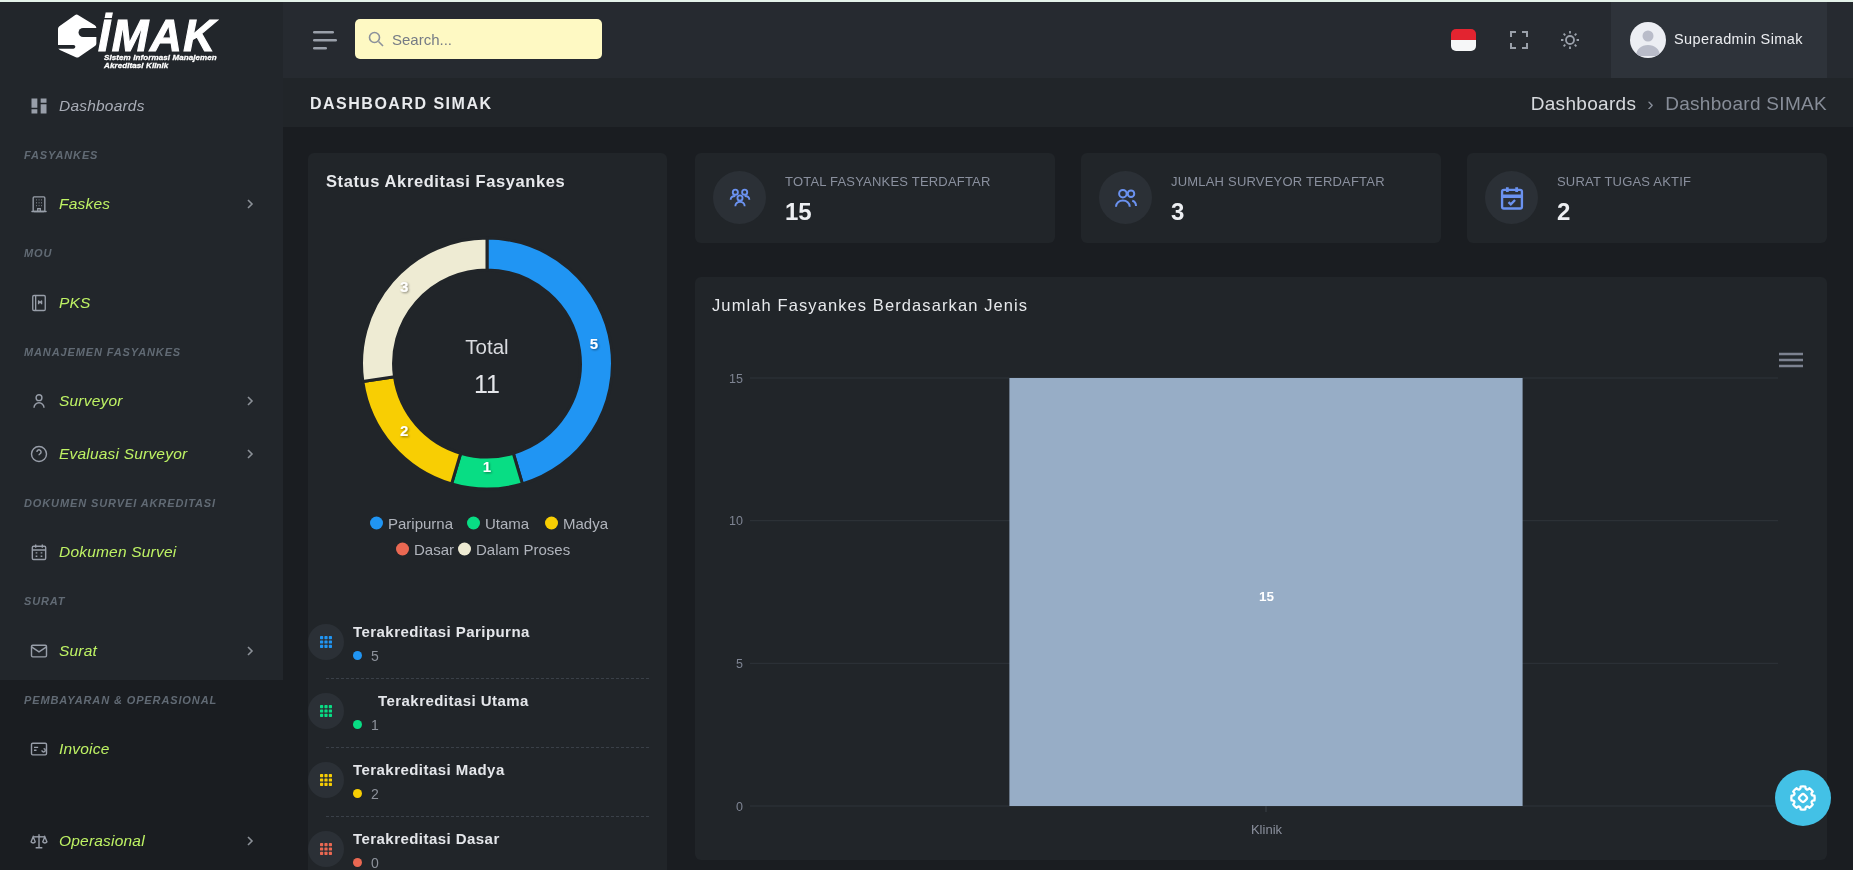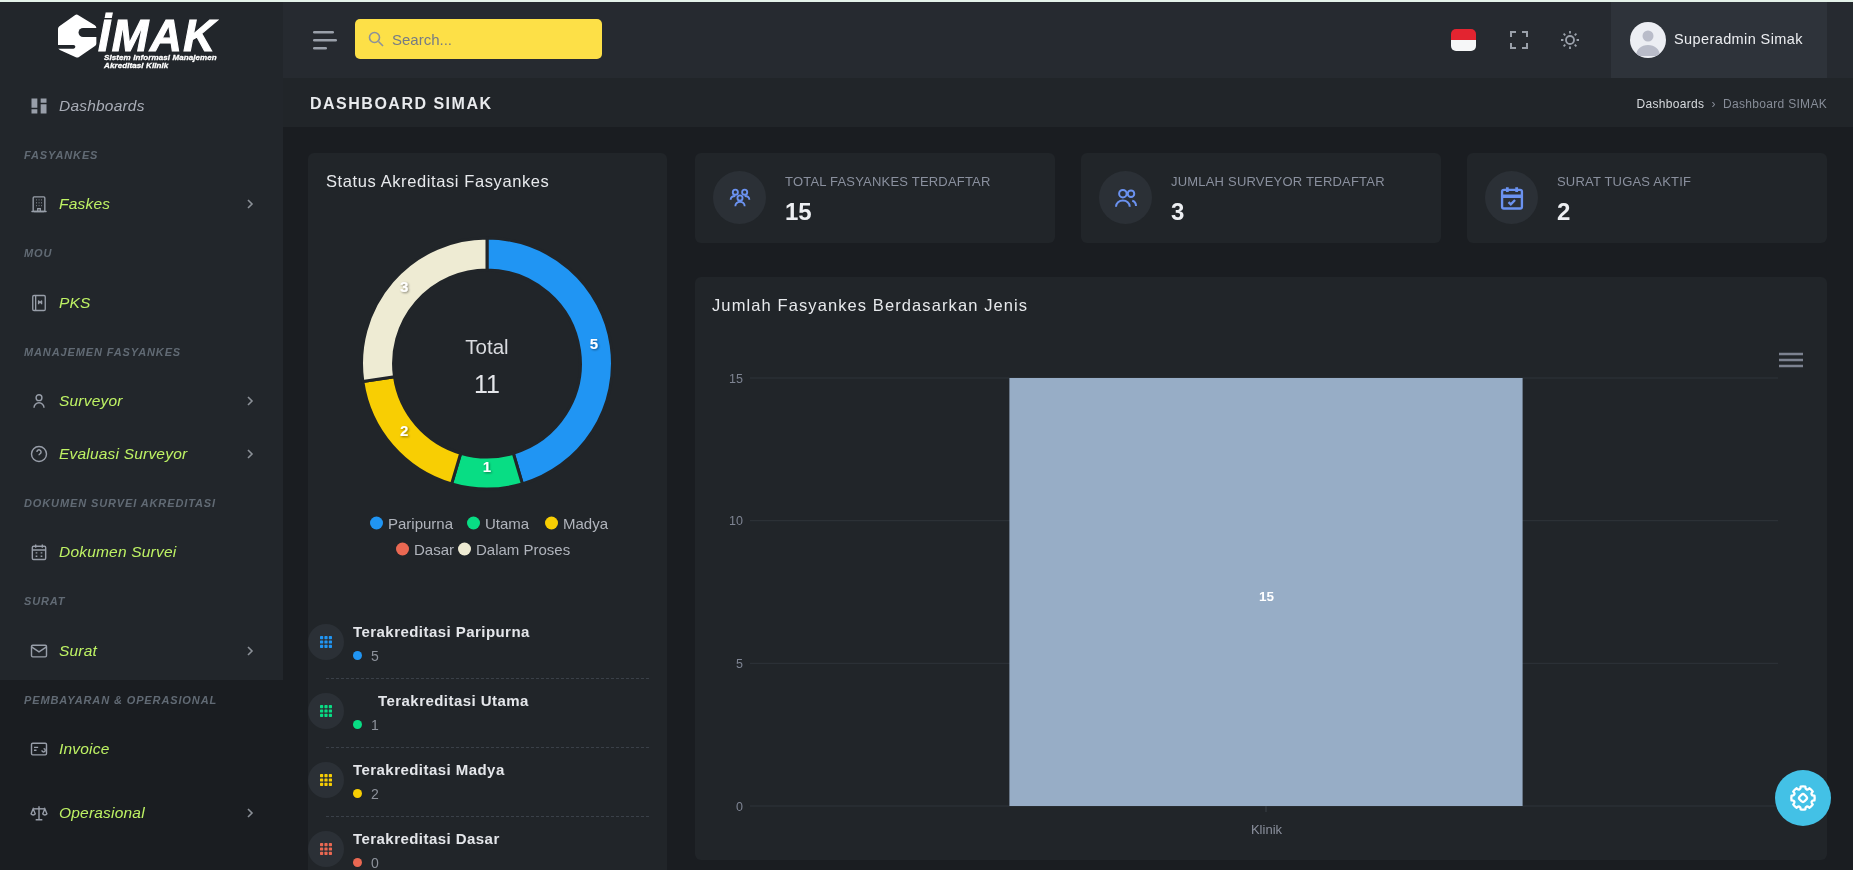--- a/index.html
+++ b/index.html
@@ -11,31 +11,31 @@
   
   #sidebar { left:0; top:0; width:283px; height:680px; background:#22262b; z-index:10;font-style:italic; }
   .mi { position:absolute; left:0; width:283px; height:34px; }
   .mi .mico { position:absolute; left:29px; top:50%; transform:translateY(-50%); width:20px; height:20px; color:#989ea9; }
   .mi .mtxt { position:absolute; left:59px; top:50%; transform:translateY(-50%); font-size:15.5px; color:#bef264; letter-spacing:0.2px; }
   .mi .chev { position:absolute; right:27px; top:50%; transform:translateY(-50%); width:12px; height:12px; color:#8b9097; }
   .msec { position:absolute; left:24px; font-size:11px; font-weight:bold; color:#616a74; letter-spacing:0.08em; transform:translateY(-50%); }
   
   #topbar { left:283px; top:0; width:1570px; height:78px; background:#262a30; z-index:5; }
   #userblk { position:absolute; left:1328px; top:0; width:216px; height:78px; background:#2e333a; }
-  #searchbox { position:absolute; left:72px; top:19px; width:247px; height:40px; background:#fde047; border-radius:5px; }
+  #searchbox { position:absolute; left:72px; top:19px; width:247px; height:40px; background:#fef9c3; border-radius:5px; }
   #searchbox .ph { position:absolute; left:37px; top:50%; transform:translateY(-50%); color:#757b85; font-size:15px; }
   
   #titlebar { left:283px; top:78px; width:1570px; height:49px; background:#212529; }
   #titlebar h1 { position:absolute; left:27px; top:calc(50% + 1px); transform:translateY(-50%); font-size:16px; font-weight:bold; color:#e9ebee; letter-spacing:1.5px; }
-  #crumbs { position:absolute; right:26px; top:calc(50% + 1px); transform:translateY(-50%); font-size:12px; color:#878d98; letter-spacing:0.3px; }
+  #crumbs { position:absolute; right:26px; top:calc(50% + 1px); transform:translateY(-50%); font-size:19px; color:#878d98; letter-spacing:0.3px; }
   #crumbs .c1 { color:#d7dade; }
   
   .card { position:absolute; background:#212529; border-radius:6px; }
   #cardL { left:308px; top:153px; width:359px; height:760px; }
-  #cardL h2 { position:absolute; left:18px; top:19px; font-size:16.5px; font-weight:normal; color:#e7e9ec; letter-spacing:0.6px; }
+  #cardL h2 { position:absolute; left:18px; top:19px; font-size:16.5px; font-weight:bold; color:#e7e9ec; letter-spacing:0.6px; }
   .statcard { top:153px; height:90px; width:360px; }
   .statcard .iconc { position:absolute; left:18px; top:18px; width:53px; height:53px; border-radius:50%; background:#2b3036; }
   .statcard .iconc svg { position:absolute; left:50%; top:50%; transform:translate(-50%,-50%); }
   .statcard .lbl { position:absolute; left:90px; top:21px; font-size:13px; color:#8a909e; letter-spacing:0.2px; }
   .statcard .val { position:absolute; left:90px; top:45px; font-size:24px; line-height:28px; font-weight:bold; color:#edeff2; }
   #chartcard { left:695px; top:277px; width:1132px; height:583px; }
   #chartcard h2 { position:absolute; left:17px; top:19px; font-size:16.5px; font-weight:normal; color:#e7e9ec; letter-spacing:1.1px; }
   
   .leg { position:absolute; display:flex; align-items:center; transform:translateY(-50%); }
   .leg .dot { width:13px; height:13px; border-radius:50%; margin-right:5px; }
@@ -138,21 +138,21 @@
     </div>
     <div class="msec" style="top:700px;">PEMBAYARAN &amp; OPERASIONAL</div>
     <div class="mi" style="top:732px;">
       <svg class="mico" viewBox="0 0 24 24" fill="none" stroke="currentColor" stroke-width="1.7">
           <rect x="3" y="5" width="18" height="14" rx="1.5"></rect>
           <path d="M6 10h5M6 13.5h3"></path>
           <path d="M15.5 13.5a2 2 0 102-2"></path>
         </svg>
       <div class="mtxt">Invoice</div>
     </div>
-    <div class="mi" style="top:796px;">
+    <div class="mi" style="top:824px;">
       <svg class="mico" viewBox="0 0 24 24" fill="none" stroke="currentColor" stroke-width="1.7">
           <path d="M12 4v16M8 20h8"></path>
           <path d="M5 7h14"></path>
           <path d="M5 7l-2.5 6a3 3 0 005 0zM19 7l-2.5 6a3 3 0 005 0z"></path>
         </svg>
       <div class="mtxt">Operasional</div>
       <svg class="chev" viewBox="0 0 12 12" fill="none" stroke="currentColor" stroke-width="1.6">
           <path d="M4 2l4 4-4 4"></path>
         </svg>
     </div>

